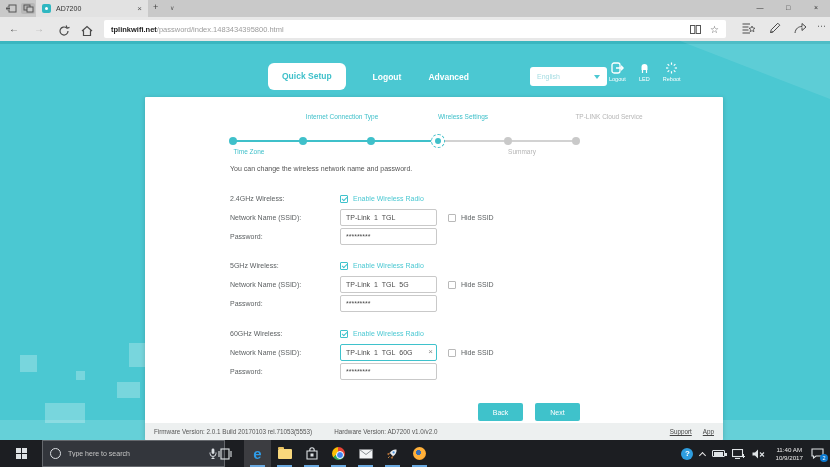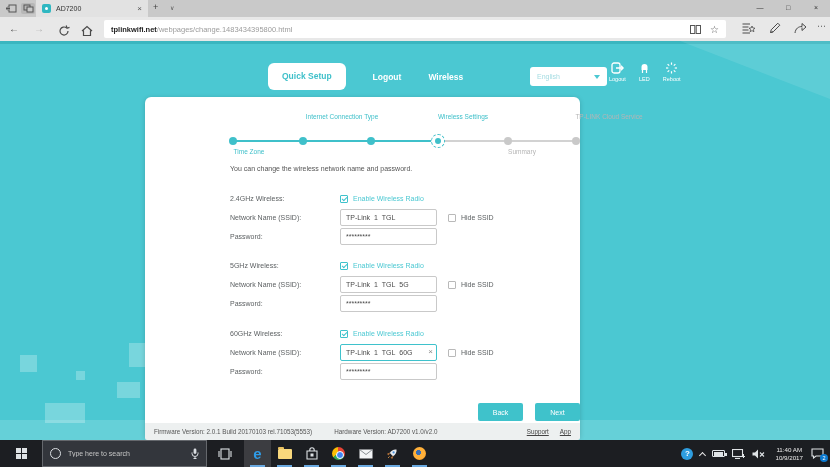--- a/index.html
+++ b/index.html
@@ -44,21 +44,21 @@
   .rh-tabs { position:absolute; left:268px; top:22px; display:flex; align-items:center; }
   .pill { height:27px; line-height:27px; padding:0 14px; background:#fff; border-radius:6px; color:#3fc0ca; font-size:8.5px; font-weight:bold; }
   .navitem { color:#fff; font-size:8.5px; font-weight:bold; margin-left:27px; }
   .lang { position:absolute; left:530px; top:26px; width:77px; height:19px; background:#fff; border-radius:3px; display:flex; align-items:center; padding:0 7px; }
   .lang-label { font-size:7px; color:#a5dce2; flex:1; }
   .lang-caret { width:0; height:0; border-left:3.5px solid transparent; border-right:3.5px solid transparent; border-top:4px solid #4bc8d2; }
   .hdr-actions { position:absolute; left:609px; top:21px; display:flex; gap:13px; }
   .hact { display:flex; flex-direction:column; align-items:center; }
   .hact-label { font-size:5.5px; color:#fff; margin-top:2px; }
 
-  .card { position:absolute; left:145px; top:56px; width:435px; height:343px; background:#fff; border-radius:6px; box-shadow:0 1px 5px rgba(0,0,0,0.18); }
+  .card { position:absolute; left:145px; top:56px; width:578px; height:343px; background:#fff; border-radius:1px; box-shadow:0 1px 5px rgba(0,0,0,0.18); }
 
   
   .stepper { position:absolute; left:0; top:10px; width:100%; height:52px; }
   .stp-lbl { position:absolute; font-size:6.5px; white-space:nowrap; transform:translateX(-50%); }
   .stp-teal { color:#3fc0ca; }
   .stp-gray { color:#b5b5b5; }
   .stp-line { position:absolute; height:2px; top:33px; }
   .stp-line.teal { background:#3fc0ca; }
   .stp-line.gray { background:#d2d2d2; }
   .dot { position:absolute; top:30px; width:8px; height:8px; border-radius:50%; }
@@ -91,21 +91,21 @@
   .cf-text { font-size:6.3px; color:#555; }
   .cf-hw { margin-left:22px; }
   .cf-spacer { flex:1; }
   .cf-link { font-size:6.3px; color:#444; text-decoration:underline; margin-left:11px; }
 
   
   .taskbar { position:absolute; left:0; top:440px; width:830px; height:27px; background:#1c1e22; }
   .startbtn { position:absolute; left:0; top:0; width:42px; height:27px; display:flex; align-items:center; justify-content:center; }
   .winlogo { display:grid; grid-template-columns:5px 5px; grid-template-rows:5px 5px; gap:1px; }
   .winlogo span { background:#dfe3e6; }
-  .searchbox { position:absolute; left:42px; top:0; width:165px; height:27px; background:#33363c; border:1px solid #65686d; display:flex; align-items:center; padding:0 7px; }
+  .searchbox { position:absolute; left:42px; top:0; width:183px; height:27px; background:#33363c; border:1px solid #65686d; display:flex; align-items:center; padding:0 7px; }
   .cortana { width:11px; height:11px; border:1.5px solid #dadee2; border-radius:50%; flex:0 0 auto; }
   .searchbox input { flex:1; background:transparent; border:none; outline:none; font-size:7px; color:#ddd; margin-left:7px; font-family:"Liberation Sans", sans-serif; min-width:0; }
   .searchbox input::placeholder { color:#c6c6c6; }
   .taskview { position:absolute; left:212px; top:0; width:26px; height:27px; display:flex; align-items:center; justify-content:center; }
   .apps { position:absolute; left:244px; top:0; display:flex; }
   .app { position:relative; width:27px; height:27px; display:flex; align-items:center; justify-content:center; }
   .app::after { content:""; position:absolute; bottom:0; left:6px; right:6px; height:2px; background:#6aa9e0; }
   .app.active { background:rgba(255,255,255,0.14); }
   .edge-e { font-size:15px; font-weight:bold; color:#2f9be6; line-height:15px; }
   .folder { position:relative; width:14px; height:10px; background:#f9d87c; border-radius:1px; }
@@ -166,21 +166,21 @@
           <path d="M8.2 0.5 L9 3.2 L11.5 2.4" fill="none" stroke="#4a4a4a" stroke-width="1.2"></path>
         </svg>
     </span>
     <span class="navsvg" style="left:81px">
       <svg width="12" height="12" viewBox="0 0 12 12">
           <path d="M1 6 L6 1.5 L11 6 M2.5 5.5 V10.5 H9.5 V5.5" fill="none" stroke="#4a4a4a" stroke-width="1.2"></path>
         </svg>
     </span>
     <div class="address">
       <span class="addr-host">tplinkwifi.net</span>
-        <span class="addr-path">/webpages/change.1483434395800.html</span>
+        <span class="addr-path">/password/index.1483434395800.html</span>
       <span class="addr-spacer"></span>
       <span class="addr-ic">
         <svg width="11" height="9" viewBox="0 0 11 9">
             <rect x="0.5" y="0.5" width="4.3" height="8" fill="none" stroke="#555" stroke-width="1"></rect>
             <rect x="6.2" y="0.5" width="4.3" height="8" fill="none" stroke="#555" stroke-width="1"></rect>
           </svg>
       </span>
       <span class="addr-ic star">☆</span>
     </div>
     <span class="rightic" style="left:742px">
@@ -210,21 +210,21 @@
     <div class="deco" style="left:20px; top:314px; width:17px; height:17px;"></div>
     <div class="deco" style="left:45px; top:362px; width:40px; height:20px;"></div>
     <div class="deco" style="left:129px; top:302px; width:21px; height:24px;"></div>
     <div class="deco" style="left:117px; top:341px; width:23px; height:16px;"></div>
     <div class="deco" style="left:76px; top:330px; width:9px; height:9px;"></div>
     <div class="deco-band"></div>
 
     <div class="rh-tabs">
       <span class="pill">Quick Setup</span>
       <span class="navitem">Logout</span>
-      <span class="navitem">Wireless</span>
+      <span class="navitem">Advanced</span>
     </div>
     <div class="lang">
       <span class="lang-label">English</span>
       <span class="lang-caret"></span>
     </div>
     <div class="hdr-actions">
       <div class="hact">
         <svg width="13" height="12" viewBox="0 0 13 12">
             <rect x="1" y="1" width="8" height="10" rx="2" fill="none" stroke="#fff" stroke-width="1.3"></rect>
             <path d="M5 6 H12 M10 3.8 L12.2 6 L10 8.2" fill="none" stroke="#fff" stroke-width="1.3"></path>

